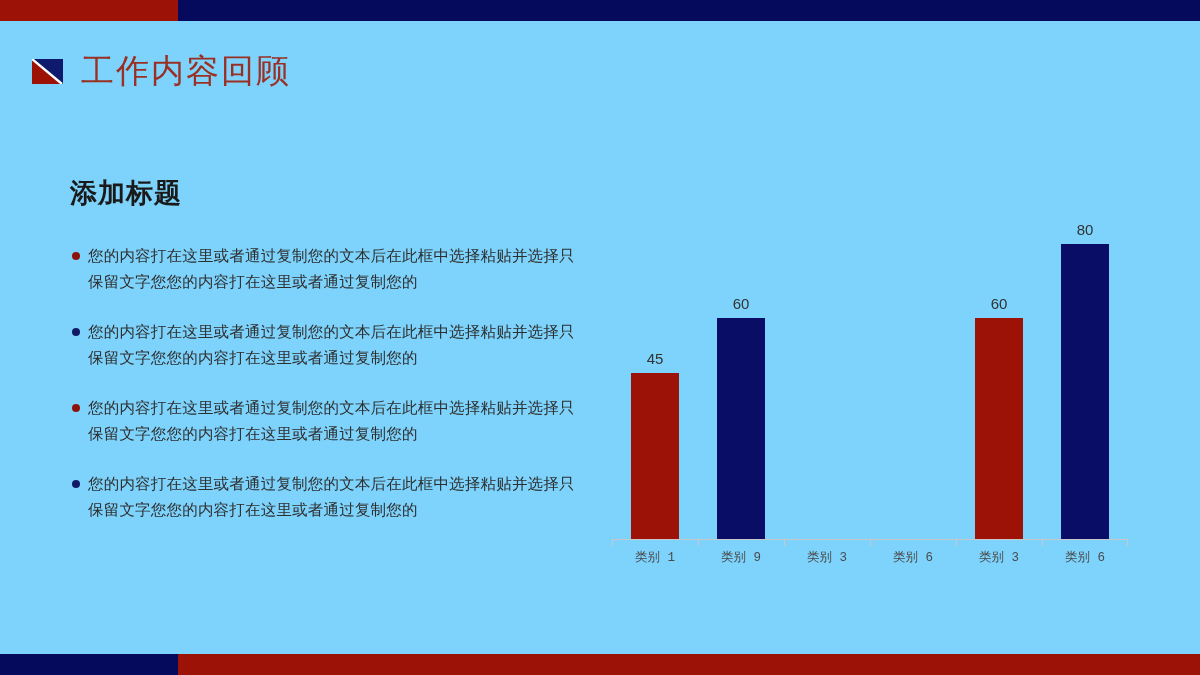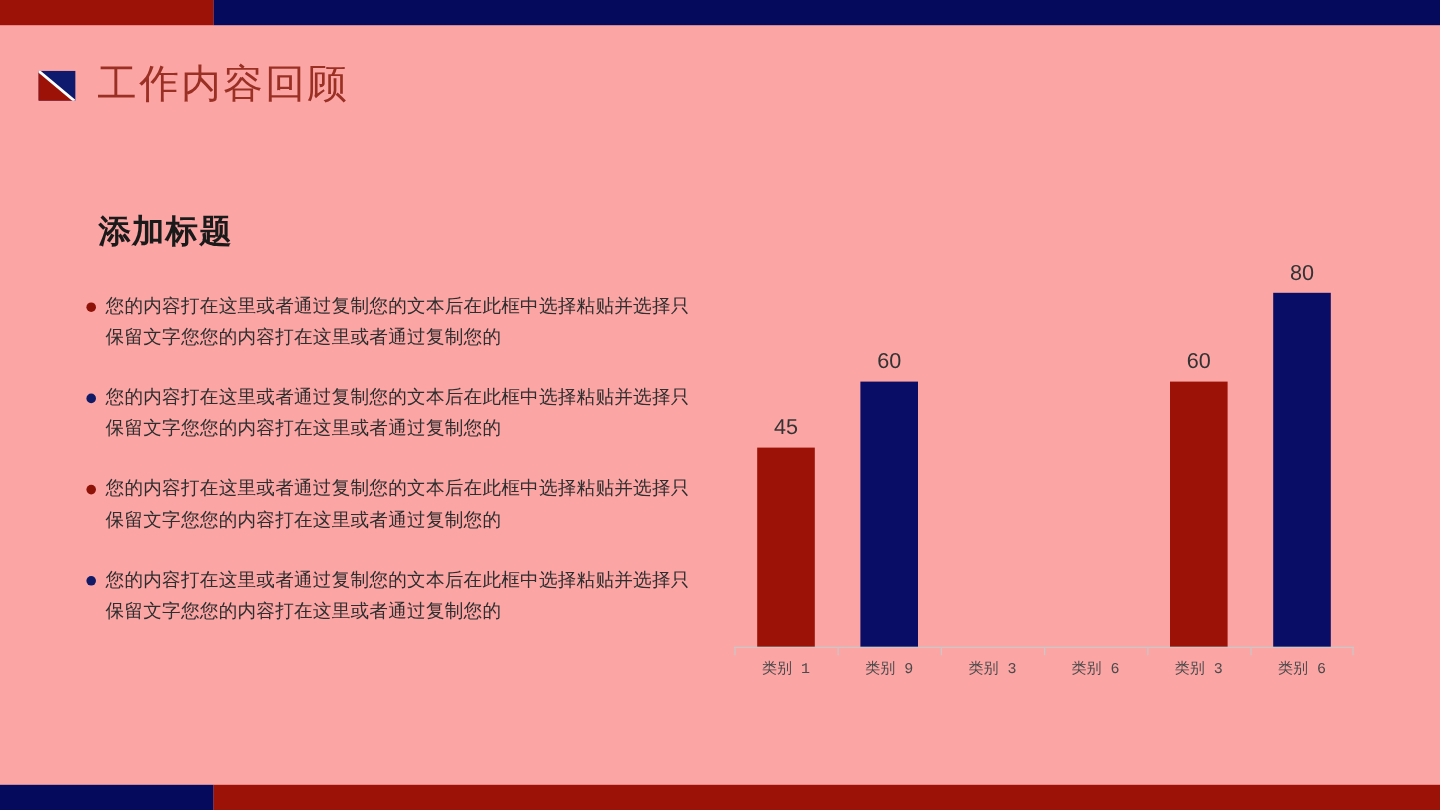--- a/index.html
+++ b/index.html
@@ -7,21 +7,21 @@
     padding: 0;
     background: #ffffff;
   }
   body {
     font-family: "Liberation Sans", sans-serif;
   }
   #slide {
     position: relative;
     width: 1200px;
     height: 675px;
-    background: #fca5a5;
+    background: #7dd3fc;
     overflow: hidden;
   }
 
   
   .bar {
     position: absolute;
     height: 21px;
   }
   #topbar-red   { left: 0;     top: 0;    width: 178px;  background: #9c1206; }
   #topbar-navy  { left: 178px; top: 0;    width: 1022px; background: #060a5c; }
@@ -59,21 +59,21 @@
     left: 70px;
     top: 180px;
     width: 510px;
   }
   #section-title {
     font-family: "Liberation Serif", "DejaVu Serif", serif;
     font-size: 27px;
     font-weight: bold;
     color: #1a1a1a;
     letter-spacing: 1px;
-    margin: 0 0 36px 12px;
+    margin: 0 0 36px 0;
     line-height: 1;
   }
   .bullet-item {
     position: relative;
     padding-left: 18px;
     margin-bottom: 24px;
     font-family: "Liberation Serif", "DejaVu Serif", serif;
     font-size: 15.5px;
     line-height: 26px;
     color: #2e2e2e;
@@ -120,21 +120,21 @@
     width: 48px;
   }
   .bar-col.red  { background: #9c1206; }
   .bar-col.navy { background: #0a0d66; }
   .bar-value {
     position: absolute;
     left: 0;
     width: 86px;
     text-align: center;
     font-family: "Liberation Sans", sans-serif;
-    font-size: 18px;
+    font-size: 15px;
     color: #333333;
   }
   #axis-line {
     position: absolute;
     left: 0;
     top: 324px;
     width: 516px;
     height: 1px;
     background: #c8c8c8;
   }

